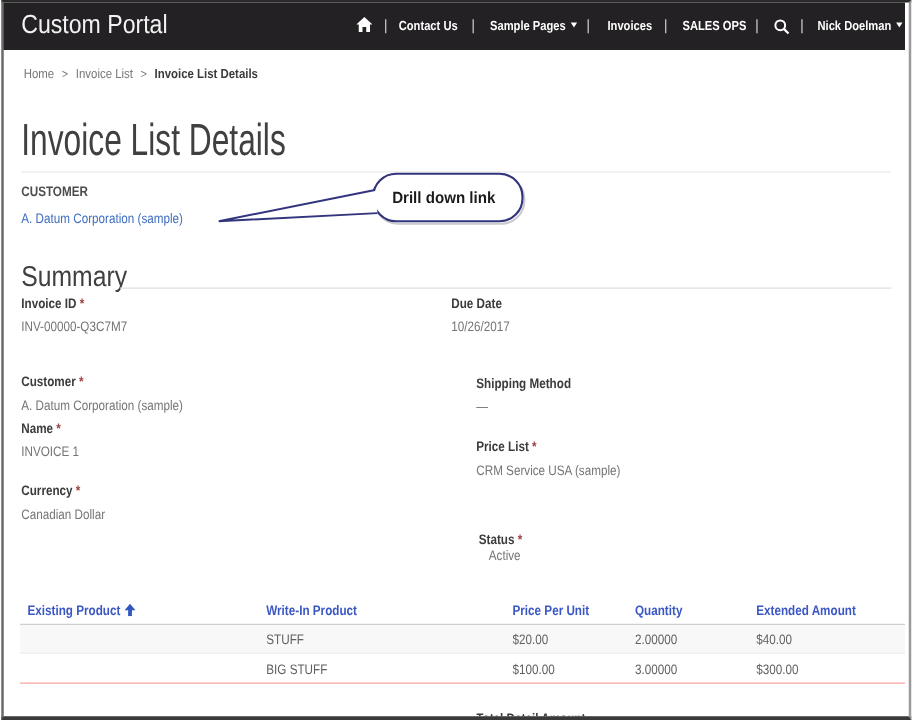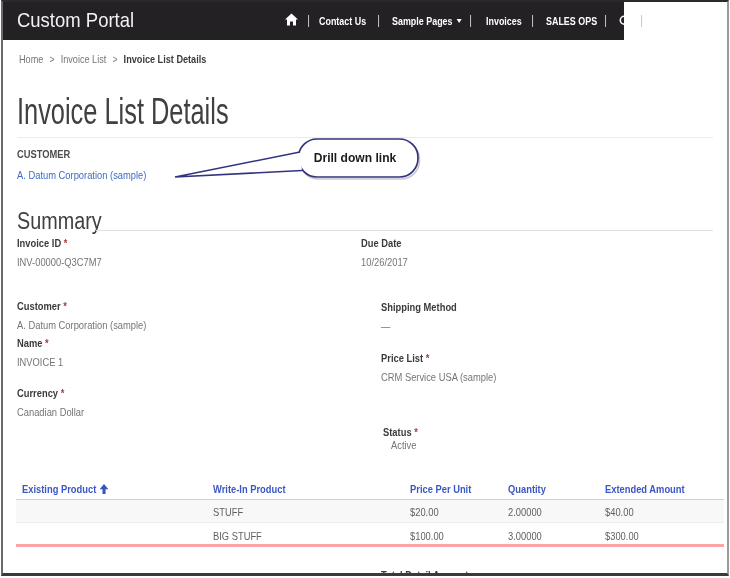--- a/index.html
+++ b/index.html
@@ -3,21 +3,21 @@
 <meta charset="utf-8">
 <style>
   * { margin:0; padding:0; box-sizing:border-box; }
   html,body { width:730px; height:578px; overflow:hidden; background:#fff;
     font-family:"Liberation Sans", sans-serif; }
   body { position:relative; }
   .frame { position:absolute; left:1px; top:0; width:728px; height:576px;
     border-top:2px solid #2a2a2a; border-left:2px solid #6a6a6a;
     border-right:2px solid #9a9a9a; border-bottom:3px solid #3a3a3a;
     z-index:50; pointer-events:none; }
-  .nav { position:absolute; left:2px; top:2px; width:622px; height:38px; background:#232123; }
+  .nav { position:absolute; left:2px; top:2px; width:722px; height:38px; background:#232123; }
   .brand { position:absolute; left:15px; top:6px; font-size:21px; font-weight:400;
     color:#f2f2f2; transform:scaleX(0.88); transform-origin:0 50%; white-space:nowrap; }
   .navitem { position:absolute; top:13px; font-size:10.5px; font-weight:bold; color:#fff;
     white-space:nowrap; transform:scaleX(0.85); transform-origin:0 50%; }
   .navsep { position:absolute; top:11px; font-size:12px; color:#c8c8c8; font-weight:400; }
   .caret { display:inline-block; width:0; height:0; border-left:3.5px solid transparent;
     border-right:3.5px solid transparent; border-top:4px solid #fff; margin-left:5px;
     vertical-align:2px; }
 
   .crumbs { position:absolute; left:19px; top:53px; font-size:10.5px; color:#767676;
@@ -48,21 +48,21 @@
   .fld { position:absolute; }
   .fld .val { margin-top:7px; }
 
   .tbl { position:absolute; left:16px; top:476px; width:708px; font-size:11px; }
   .th { position:absolute; top:6.5px; font-weight:bold; color:#3b57c4; font-size:11px;
     transform:scaleX(0.85); transform-origin:0 50%; white-space:nowrap; }
   .thline { position:absolute; top:23px; left:0; width:708px; height:1px; background:#cfcfcf; }
   .row1 { position:absolute; top:24px; left:0; width:708px; height:23px; background:#f8f8f8;
     border-bottom:1px solid #ededed; }
   .row2 { position:absolute; top:48px; left:0; width:708px; height:23px; background:#fff;
-    border-bottom:3px solid #fca5a5; }
+    border-bottom:1px solid #fca5a5; }
   .td { position:absolute; top:6px; color:#606060; font-size:11px;
     transform:scaleX(0.85); transform-origin:0 50%; white-space:nowrap; }
 
   .totaldetail { position:absolute; left:381px; top:569px; height:4px; overflow:hidden; font-weight:bold; font-size:11px;
     color:#3b3b3b; }
   .totaldetail span.inner { display:inline-block; transform:scaleX(0.85); transform-origin:0 0; white-space:nowrap; }
 </style>
 </head>
 <body>
   <div class="nav">

